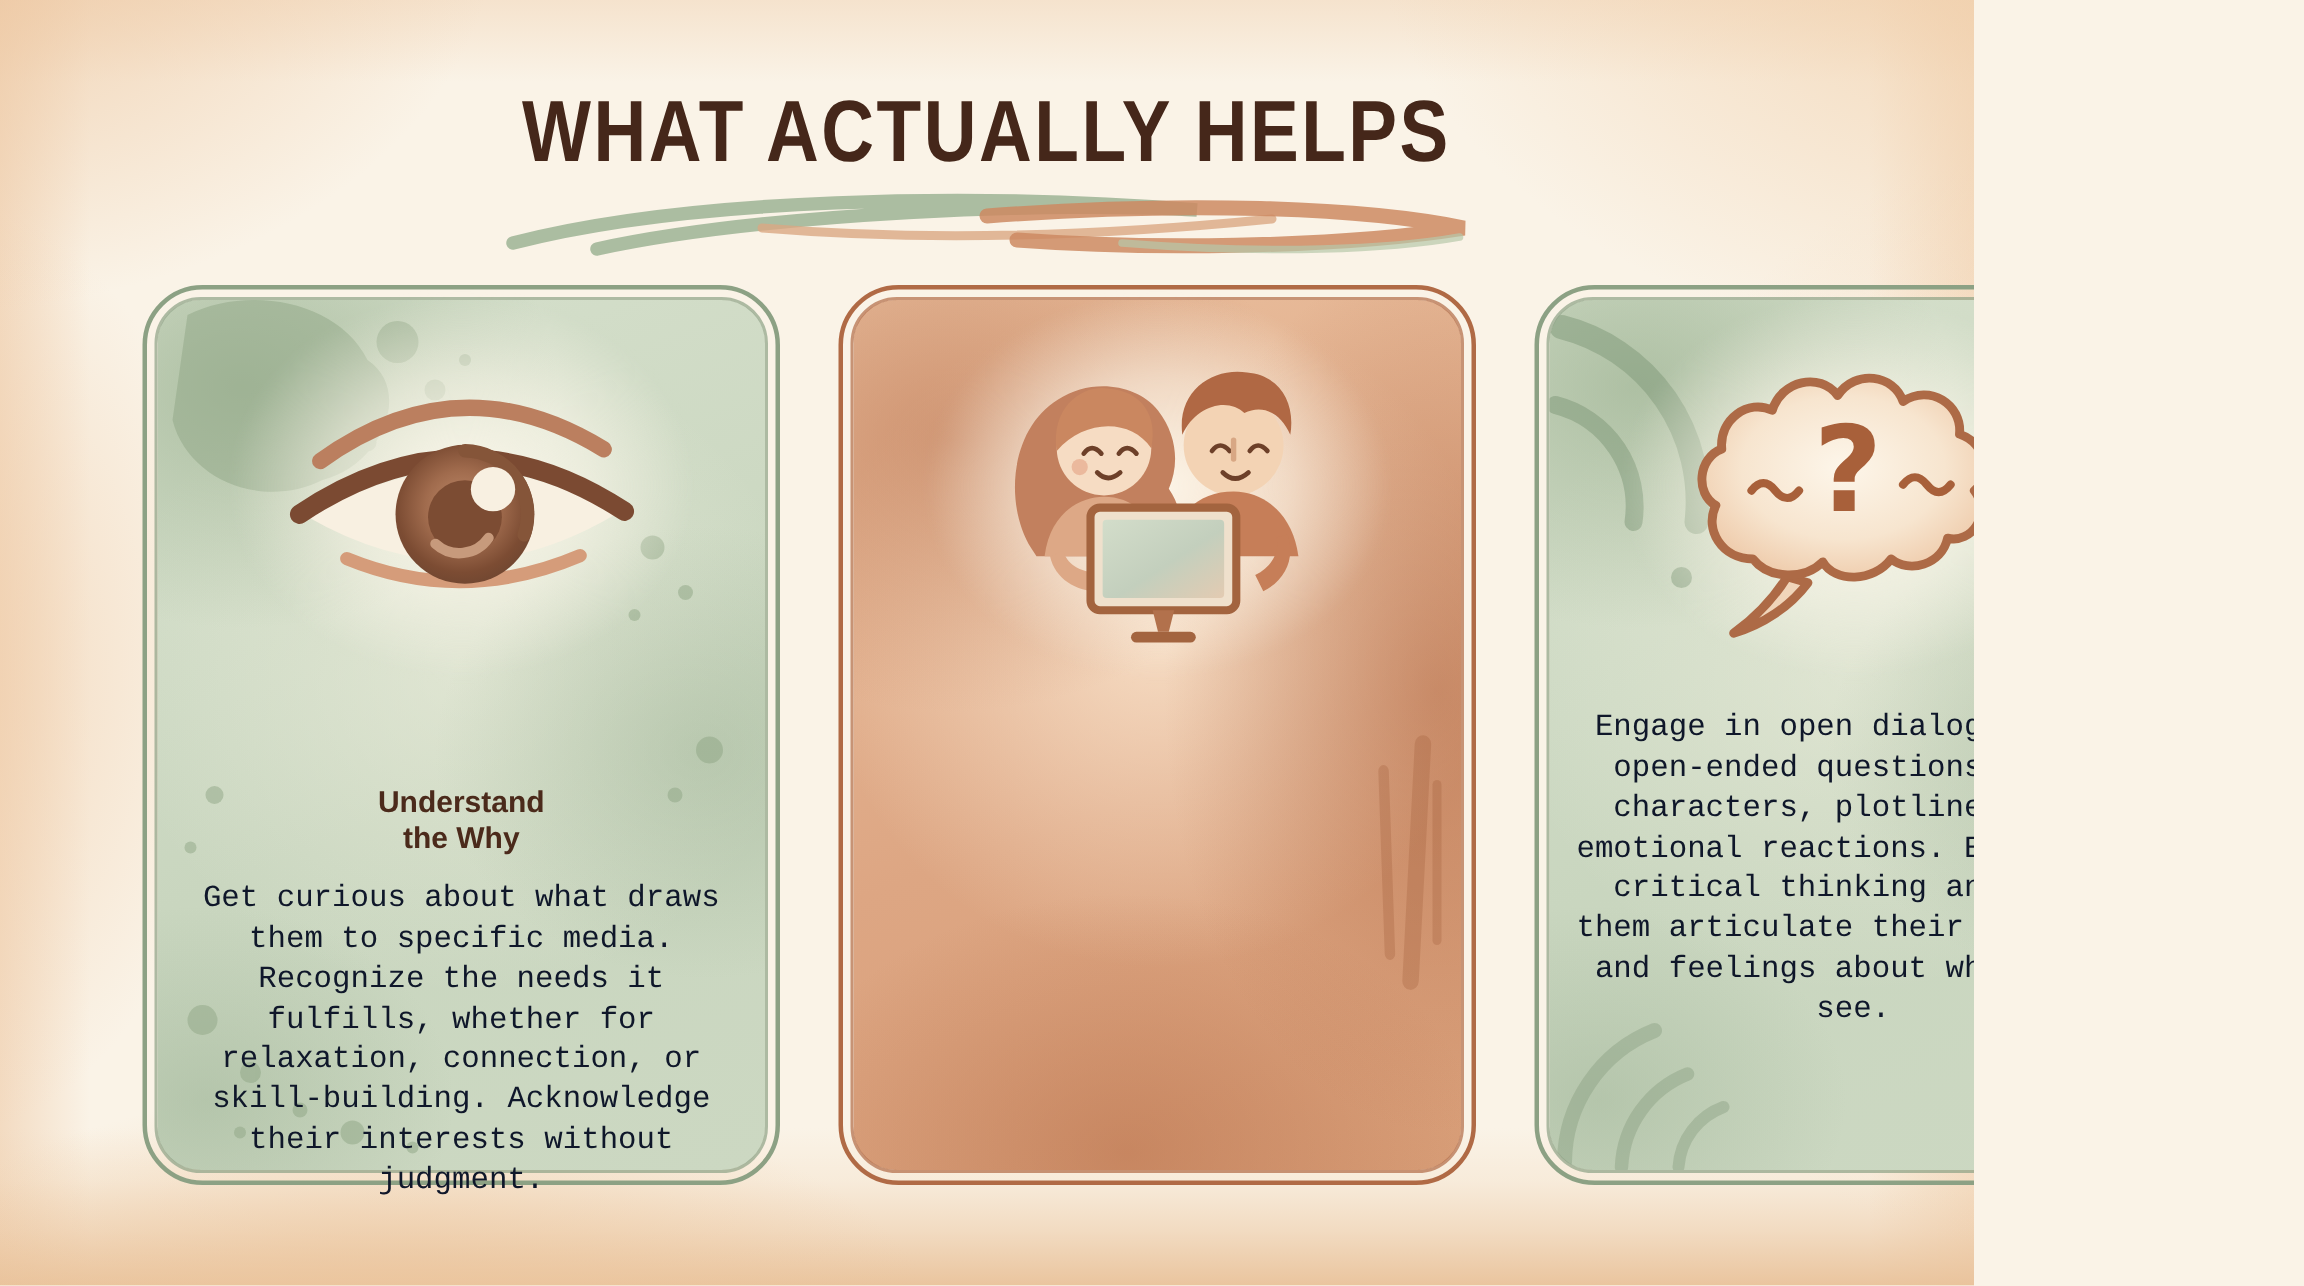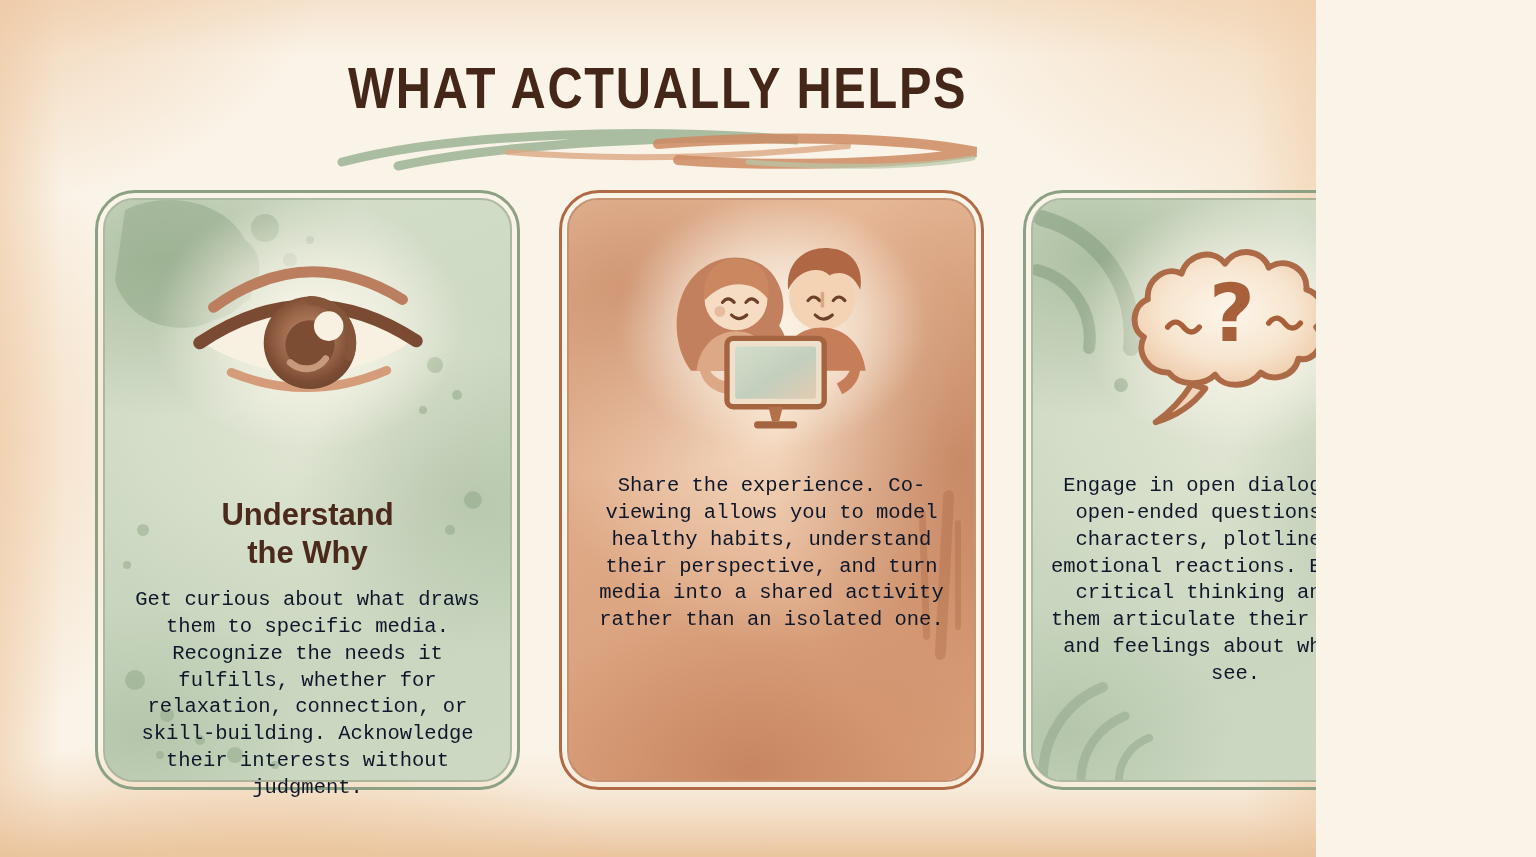--- a/index.html
+++ b/index.html
@@ -87,21 +87,21 @@
     position:absolute; width:310px; height:255px; left:50%; top:50%;
     transform:translate(-50%,-50%);
     background:radial-gradient(closest-side, rgba(253,248,236,.95), rgba(253,248,236,.55) 55%, rgba(253,248,236,0));
     border-radius:50%; filter:blur(4px);
   }
   .icon-wrap svg { position:relative; }
 
   h2 {
     position:relative; z-index:2;
     height:114px; display:flex; align-items:flex-end; justify-content:center;
-    font-size:31px; line-height:1.23; font-weight:bold;
+    font-size:20px; line-height:1.23; font-weight:bold;
     color:#4b2a1b; text-align:center; white-space:pre-line;
   }
   .card p {
     position:relative; z-index:2;
     margin-top:15px; padding:0 25px;
     font-size:20.5px; line-height:1.31; font-weight:500;
     color:#0f172a; text-align:center;font-family:Liberation Mono, monospace;
   }
 </style>
 </head>
@@ -215,21 +215,20 @@
           <path d="M198,104 q9,9 19,0" stroke="#6d4029" stroke-width="3.5" fill="none" stroke-linecap="round"></path>
           <path d="M158,166 C162,132 182,118 206,118 C230,118 250,136 254,166 Z" fill="#c67e58"></path>
           <path d="M246,150 C252,168 244,184 228,192 L222,180 C234,174 240,164 238,152 Z" fill="#c67e58"></path>
 
           <rect x="100" y="130" width="108" height="76" rx="7" fill="#efe0cc" stroke="#a3643f" stroke-width="6"></rect>
           <rect x="109" y="139" width="90" height="58" rx="3" fill="url(#screenGrad)"></rect>
           <path d="M146,206 L162,206 L158,222 L150,222 Z" fill="#b2714c"></path>
           <rect x="130" y="222" width="48" height="8" rx="4" fill="#a3643f"></rect>
         </svg>
       </div>
-      <p>Share the experience. Co-viewing allows you to model healthy habits, understand their perspective, and turn media into a shared activity rather than an isolated one.</p>
     <div class="outer-ring"></div>
         <div class="inner-ring"></div>
       </article>
 
     <article class="card green">
       <div class="fill"></div>
       <svg class="decor" viewBox="0 0 405 580">
         <g stroke="#7f9878" fill="none" opacity=".5" stroke-linecap="round">
           <path d="M8,18 a120,120 0 0 1 90,130" stroke-width="16"></path>
           <path d="M4,70 a70,70 0 0 1 52,78" stroke-width="12"></path>

